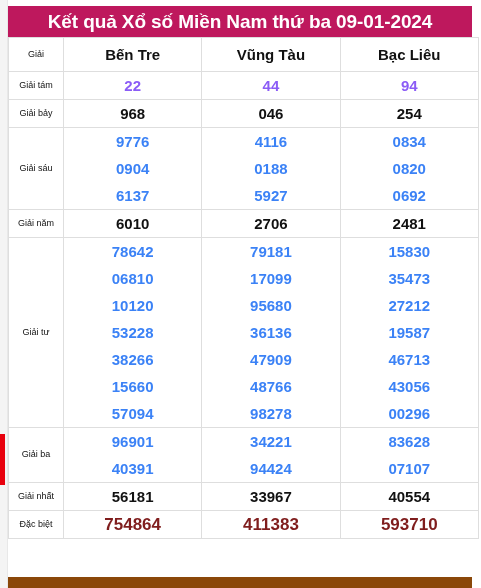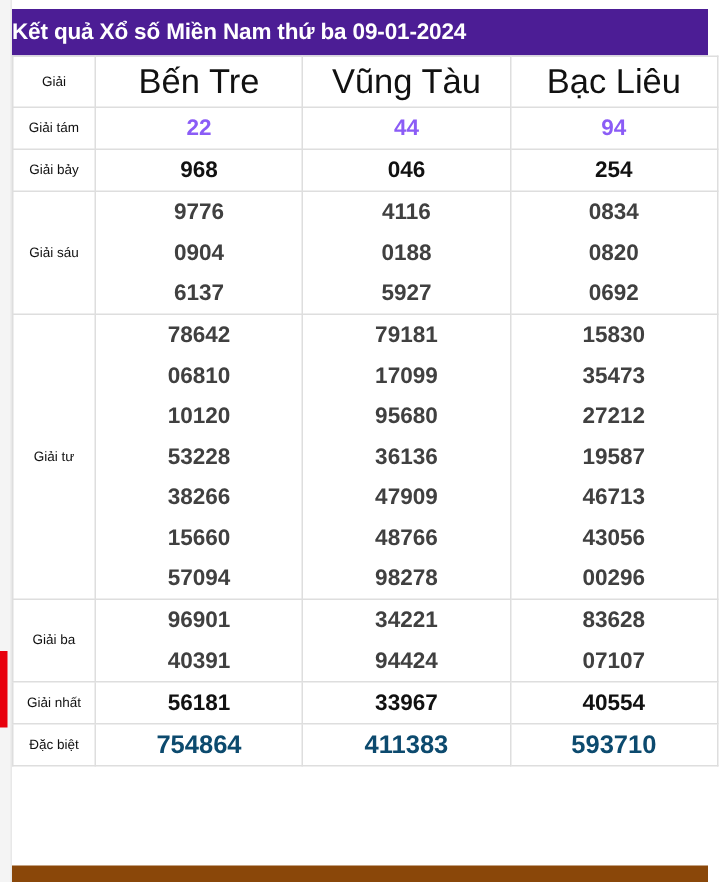--- a/index.html
+++ b/index.html
@@ -39,25 +39,25 @@
   }
 
   .result-wrap {
     position: absolute;
     left: 8px;
     top: 6px;
     width: 464px;
   }
 
   .result-title {
-    background: #4c1d95;
+    background: #be185d;
     color: #ffffff;
-    font-size: 15px;
-    font-weight: bold;
-    text-align: left;
+    font-size: 19px;
+    font-weight: bold;
+    text-align: center;
     line-height: 31px;
     height: 31px;
     letter-spacing: -0.1px;
     white-space: nowrap;
     overflow: hidden;
   }
 
   table.result-table {
     border-collapse: collapse;
     width: 464px;
@@ -80,55 +80,55 @@
     font-weight: normal;
     color: #1a1a1a;
     line-height: 1.25;
     padding: 2px 1px !important;
   }
 
   .col-prov { width: 137.3px; }
 
   .head-row td {
     height: 29px;
-    font-size: 23px;
-    font-weight: normal;
+    font-size: 15px;
+    font-weight: bold;
   }
   .head-row .col-label {
     font-size: 9px;
     font-weight: normal;
   }
 
   .num {
     font-size: 15px;
     font-weight: bold;
     color: #181818;
     height: 27px;
     line-height: 27px;
   }
 
   .num.red {
     color: #8b5cf6;
   }
 
   .num.big-red {
-    color: #0c4a6e;
+    color: #7f1d1d;
     font-size: 17px;
   }
 
   
   .stack-cell {
     padding: 0 !important;
   }
   .stack-cell .stack-line {
     height: 27px;
     line-height: 27px;
     font-size: 15px;
     font-weight: bold;
-    color: #404040;
+    color: #3b82f6;
   }
 
   .bottom-bar {
     position: absolute;
     left: 8px;
     top: 577px;
     width: 464px;
     height: 11px;
     background: #8a4709;
   }
@@ -175,20 +175,26 @@
             <div class="stack-line">0188</div>
             <div class="stack-line">5927</div>
           </td>
           <td class="col-prov stack-cell">
             <div class="stack-line">0834</div>
             <div class="stack-line">0820</div>
             <div class="stack-line">0692</div>
           </td>
         </tr>
         <tr>
+          <td class="col-label">Giải năm</td>
+          <td class="col-prov num">6010</td>
+          <td class="col-prov num">2706</td>
+          <td class="col-prov num">2481</td>
+        </tr>
+        <tr>
           <td class="col-label">Giải tư</td>
           <td class="col-prov stack-cell">
             <div class="stack-line">78642</div>
             <div class="stack-line">06810</div>
             <div class="stack-line">10120</div>
             <div class="stack-line">53228</div>
             <div class="stack-line">38266</div>
             <div class="stack-line">15660</div>
             <div class="stack-line">57094</div>
           </td>

